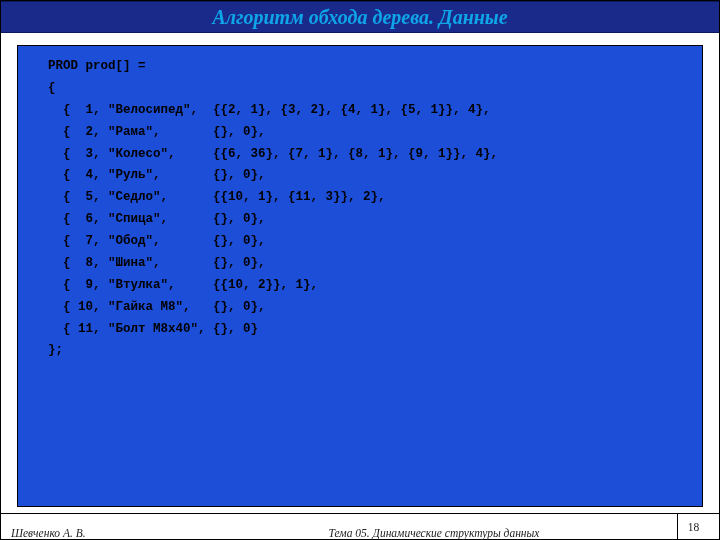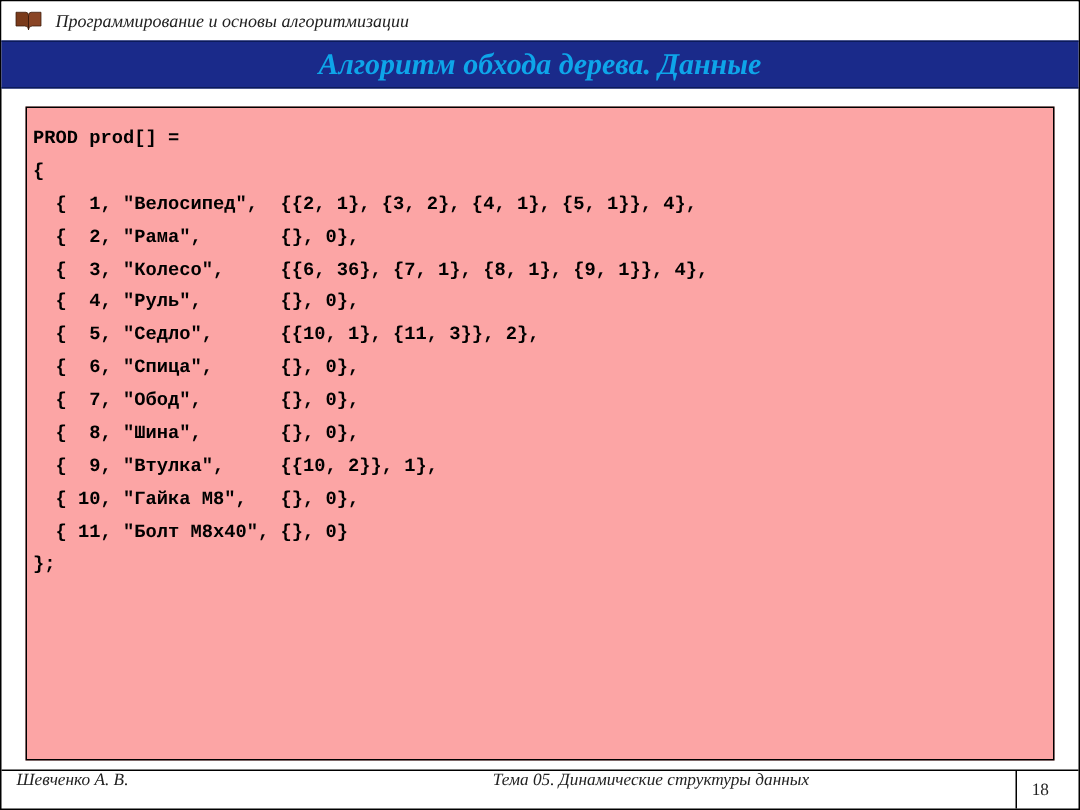--- a/index.html
+++ b/index.html
@@ -49,43 +49,43 @@
   }
 
   .content-area {
     flex: 1;
     padding: 12px 16px 6px 16px;
     display: flex;
   }
   .code-frame {
     width: 100%;
     border: 1px solid #000;
-    background: #fca5a5;
-    padding: 10px 14px 10px 4px;
+    background: #1d4ed8;
+    padding: 10px 14px 10px 30px;
   }
 
   .code-table {
     font-family: "Courier New", Courier, monospace;
     font-size: 12.5px;
     line-height: 1.75;
     color: #000;
     font-weight: bold;
     border-collapse: collapse;
   }
   .code-table td { white-space: pre; vertical-align: top; padding: 0; }
   .col-lead  { min-width: 0; }    
   .col-id    { min-width: 0; }
   .col-name  { min-width: 0; }
   .col-rest  { min-width: 0; }
 
   .footer {
     height: 26px;
     border-top: 1px solid #000;
     display: flex;
-    align-items: flex-start;
+    align-items: flex-end;
     font-style: italic;
     font-size: 11.5px;
     color: #222;
     padding: 0 10px;
   }
   .footer .author { flex: 0 0 180px; }
   .footer .topic  { flex: 1; text-align: center; }
   .footer .pagebox {
     flex: 0 0 32px;
     border-left: 1px solid #000;
@@ -94,30 +94,20 @@
     align-items: center;
     justify-content: center;
     font-style: normal;
   }
 </style>
 </head>
 <body>
 
 <div class="slide">
 
-  <div class="topbar">
-    <span class="icon-wrap">
-      <svg viewBox="0 0 24 20" width="20" height="18">
-        <path d="M2 3 L10 3 Q12 3 12 6 L12 17 Q12 14 9 14 L2 14 Z" fill="#7a3a1a" stroke="#3a1a0a" stroke-width="0.6"></path>
-        <path d="M22 3 L14 3 Q12 3 12 6 L12 17 Q12 14 15 14 L22 14 Z" fill="#8a4525" stroke="#3a1a0a" stroke-width="0.6"></path>
-        <line x1="12" y1="6" x2="12" y2="17" stroke="#3a1a0a" stroke-width="0.6"></line>
-      </svg>
-    </span>
-    <span class="course-title">Программирование и основы алгоритмизации</span>
-  </div>
 
   <div class="titleband">
     <span class="slide-title">Алгоритм обхода дерева. Данные</span>
   </div>
 
   <div class="content-area">
     <div class="code-frame">
       <table class="code-table">
         <tbody>
             <tr>

